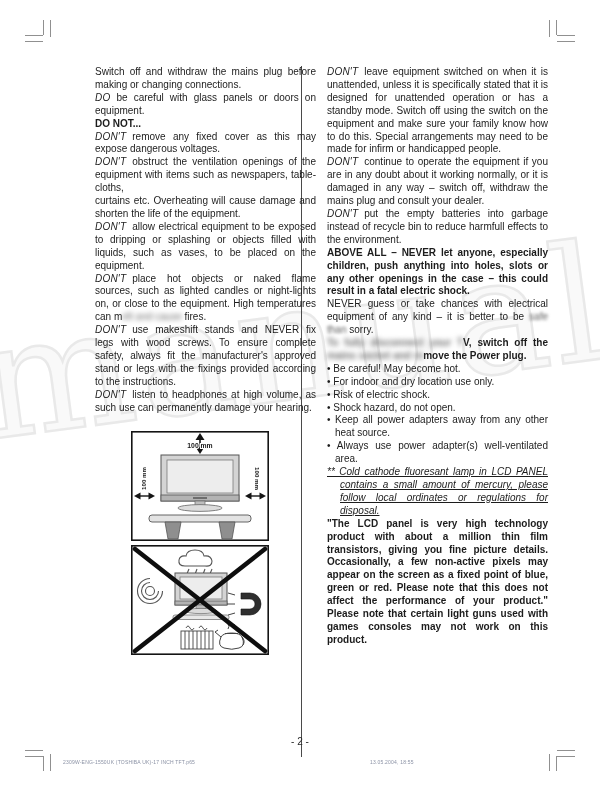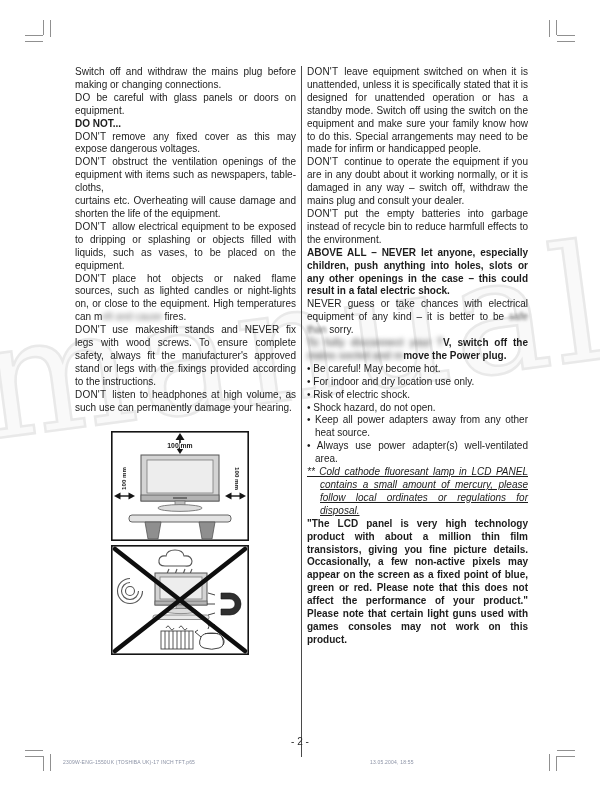--- a/index.html
+++ b/index.html
@@ -11,28 +11,28 @@
   .watermark{position:absolute;top:258px;left:-22px;z-index:0;white-space:nowrap;
     font-family:"DejaVu Serif",serif;font-size:162px;line-height:1;letter-spacing:4px;
     color:rgba(238,238,238,0.35);-webkit-text-stroke:2.5px #e9e9e9;
     transform:rotate(-7.5deg);transform-origin:50% 50%;pointer-events:none;}
 
   
   .cm{position:absolute;background:#909090;}
 
   
   .col{position:absolute;top:66px;width:221px;z-index:2;
-       font-size:10px;line-height:12.9px;text-align:justify;text-justify:inter-word;}
+       font-size:10px;line-height:12.9px;text-align:justify;text-justify:inter-word;margin-left:20px;}
   .col-left{left:75px;}
   .col-right{left:307px;}
   .col p{margin:0;padding:0;}
   .col p.bold{font-weight:bold;}
   .col p.bullet{padding-left:8px;text-indent:-8px;}
   .col p.note{font-style:italic;padding-left:13px;text-indent:-13px;text-decoration:underline;}
-  .lead{margin-right:6px;letter-spacing:0.2px;}
+  .lead{font-style:italic;margin-right:6px;letter-spacing:0.2px;}
   .blur1{filter:blur(1.4px);color:#5d5d5d;}
   .blur2{filter:blur(2.6px);color:#6e6e6e;}
 
   .divider{position:absolute;left:301px;top:66px;width:1px;height:691px;background:#4a4a4a;z-index:1;}
 
   
   .figs{margin-top:17px;margin-left:36px;width:140px;}
   .figs svg{display:block;margin-bottom:4px;}
 
   

